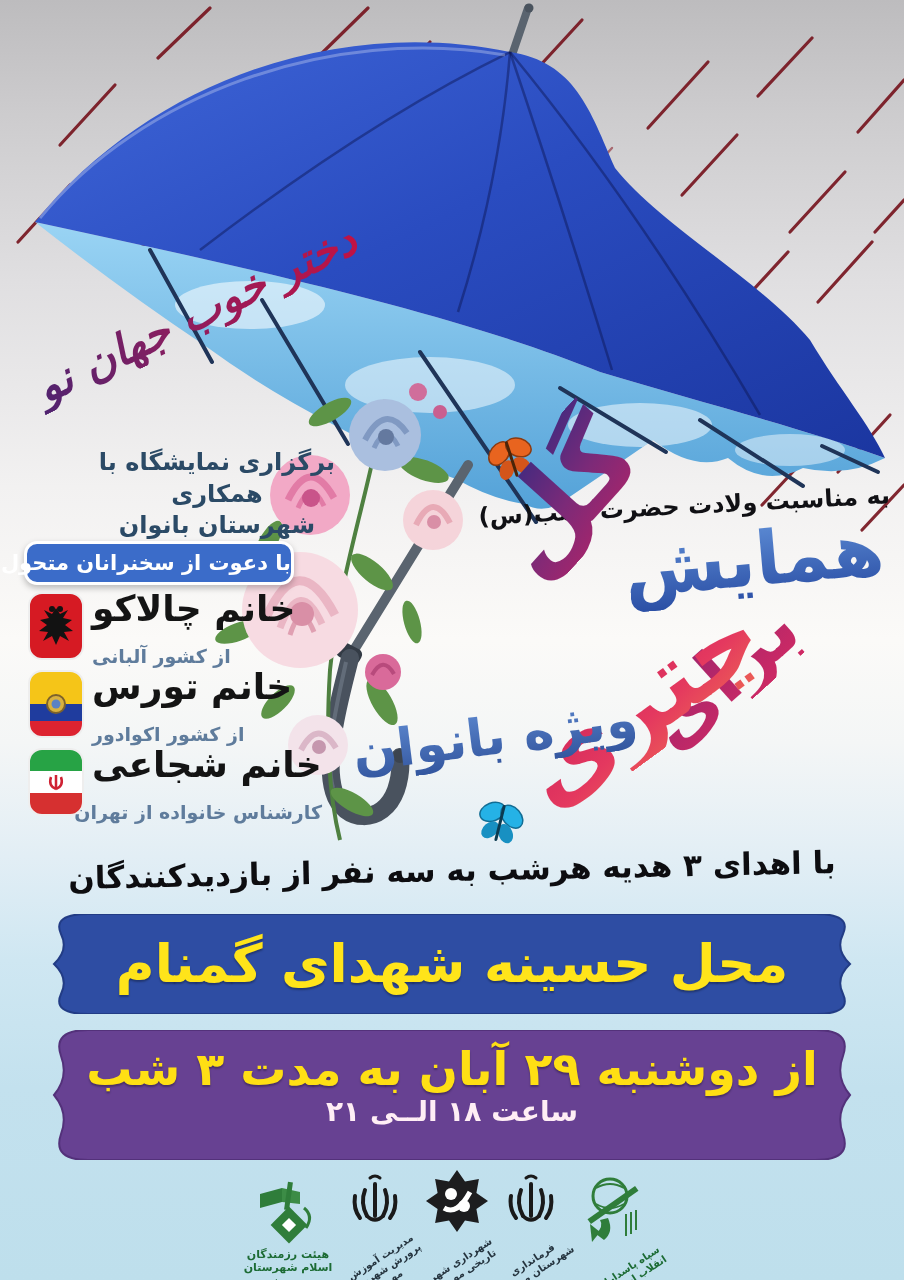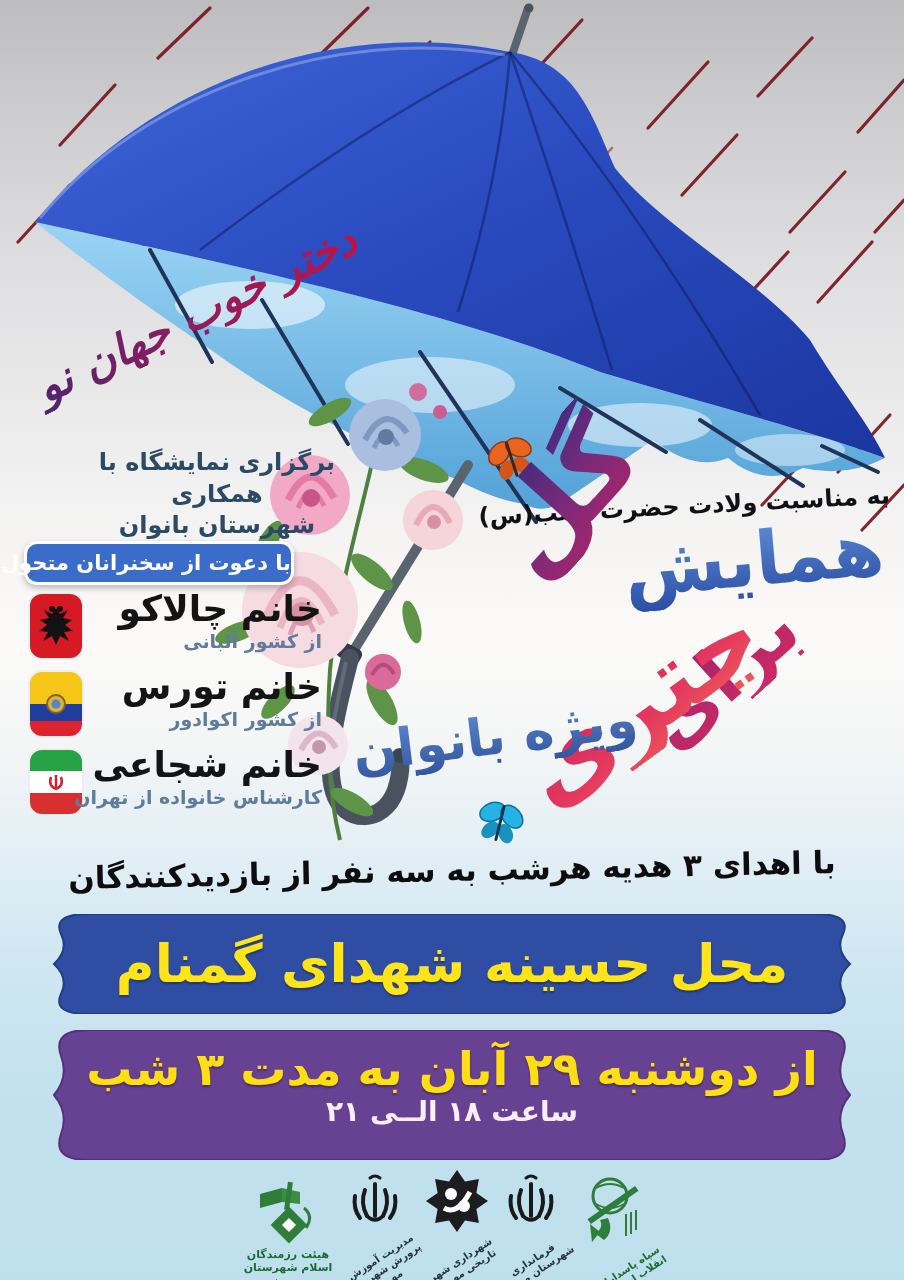--- a/index.html
+++ b/index.html
@@ -23,23 +23,23 @@
   .organizer{left:14px;top:447px;width:334px;text-align:center;
     color:#2b4a66;font-size:24px;font-weight:bold;line-height:1.32;margin-left:36px;}
   .pill{
     left:24px;top:541px;width:264px;height:38px;background:#3b6cc9;
     border:3px solid #ffffff;border-radius:13px;box-shadow:0 3px 6px rgba(0,0,0,.25);
     color:#fff;font-size:21px;font-weight:bold;text-align:center;line-height:38px;
   }
   .speaker{left:20px;width:302px;}
   .sp1{top:588px;height:82px;} .sp2{top:666px;height:82px;} .sp3{top:744px;height:86px;}
   .sp-flag{position:absolute;left:8px;top:4px;}
-  .sp-body{position:absolute;left:72px;right:0;top:0;text-align:right;}
+  .sp-body{position:absolute;left:72px;right:0;top:0;text-align:left;}
   .sp-name{font-size:36px;font-weight:900;color:#141414;line-height:1.15;}
-  .sp-desc{font-size:19px;font-weight:bold;color:#5f7c9c;margin-top:1px;}
+  .sp-desc{font-size:19px;font-weight:bold;color:#5f7c9c;margin-top:16px;}
 
   
   .occasion{left:556px;top:490px;width:334px;text-align:center;
     transform:rotate(-3deg);font-size:24px;font-weight:bold;color:#101014;}
   .hamayesh{left:628px;top:516px;width:256px;text-align:center;transform:rotate(-5deg);
     font-size:74px;font-weight:900;background-image:linear-gradient(180deg,#6090d8,#2b4fa5);}
   .w-gol{left:462px;top:440px;width:200px;text-align:center;transform:rotate(-48deg);
     font-size:112px;font-weight:900;line-height:1;
     background-image:linear-gradient(170deg,#3f2a80 10%,#7c2a78 55%,#b02468);}
   .w-baraye{left:596px;top:636px;width:250px;text-align:center;transform:rotate(-42deg);

